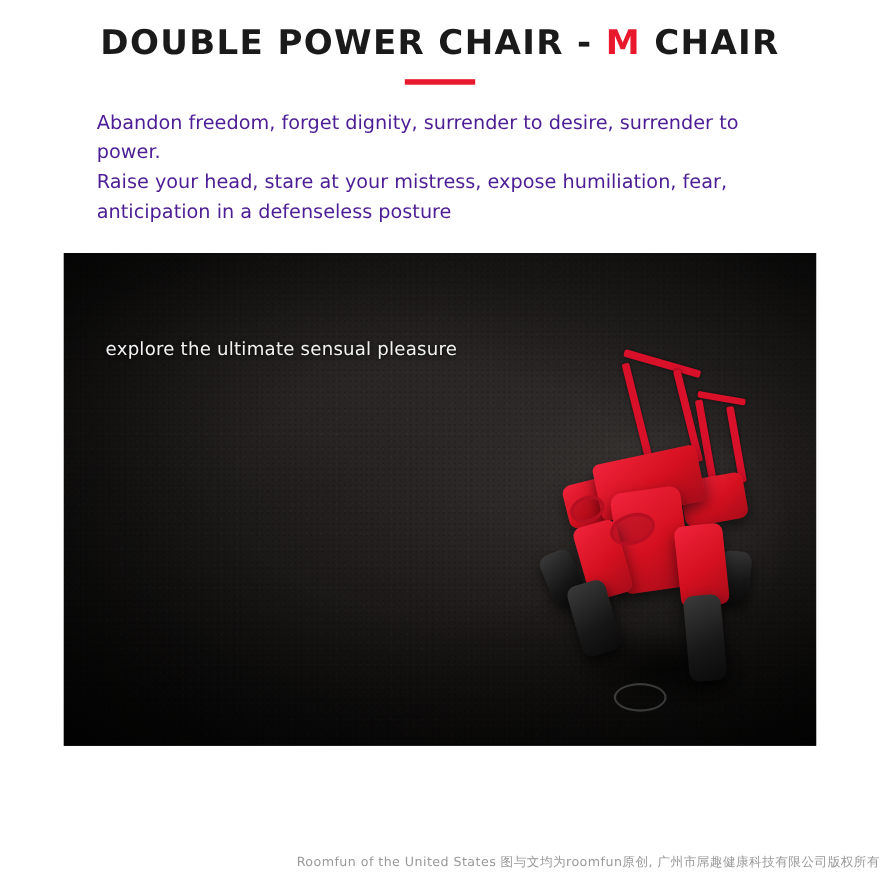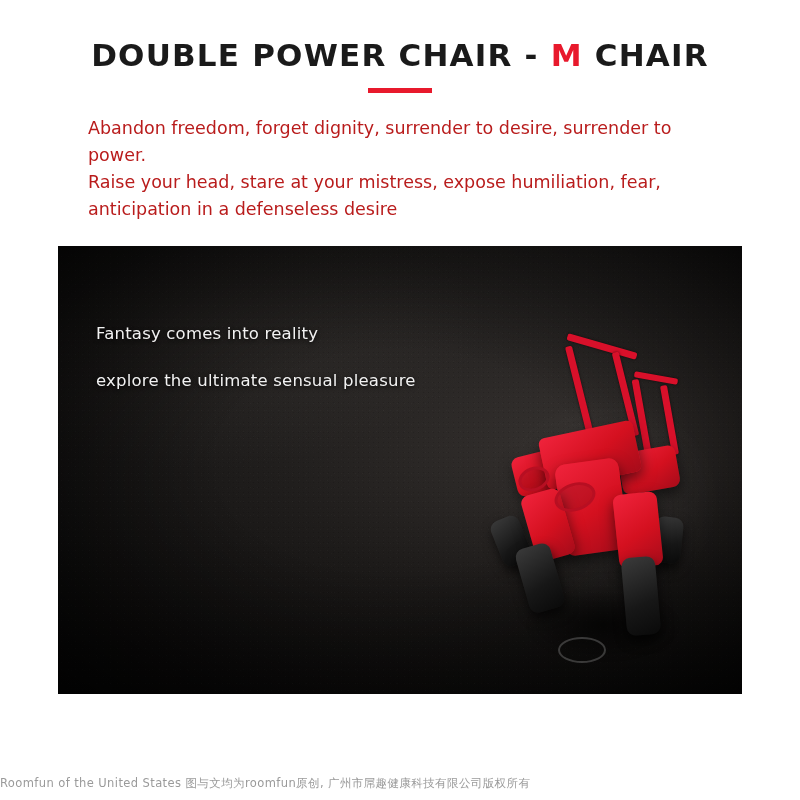--- a/index.html
+++ b/index.html
@@ -16,21 +16,21 @@
   .page {
     position: relative;
     width: 800px;
     height: 800px;
     box-sizing: border-box;
   }
 
   
   .title {
     margin: 0;
-    padding: 38px 0 0 0;
+    padding: 22px 0 0 0;
     text-align: center;
     font-family: "DejaVu Sans", sans-serif;
     font-size: 31px;
     font-weight: bold;
     letter-spacing: 1.2px;
     color: #1a1a1a;
     line-height: 1.1;
     white-space: nowrap;
   }
   .title .accent {
@@ -41,21 +41,21 @@
     width: 64px;
     height: 5px;
     background: #e8192c;
     margin: 16px auto 0 auto;
   }
 
   
   .body-copy {
     margin: 0;
     padding: 22px 88px 0 88px;
-    color: #b91c1c;
+    color: #4c1d95;
     font-size: 17.5px;
     line-height: 1.55;
     font-family: "DejaVu Sans", sans-serif;
   }
   .body-copy p {
     margin: 0;
   }
 
   
   .hero {
@@ -183,47 +183,46 @@
 
   
   .footer {
     position: absolute;
     left: 0;
     bottom: 0;
     width: 800px;
     height: 34px;
     display: flex;
     align-items: center;
-    justify-content: flex-start;
+    justify-content: flex-end;
     color: #9a9a9a;
     font-size: 11.5px;
     letter-spacing: .4px;
     font-family: "DejaVu Sans", sans-serif;
     white-space: nowrap;
   }
 </style>
 </head>
 <body>
 
 <div class="page">
 
   <h1 class="title"><span>DOUBLE POWER CHAIR - </span><span class="accent">M</span><span> CHAIR</span></h1>
 
   <div class="title-rule"></div>
 
   <div class="body-copy">
     <p>Abandon freedom, forget dignity, surrender to desire, surrender to power.</p>
-    <p>Raise your head, stare at your mistress, expose humiliation, fear, anticipation in a defenseless desire</p>
+    <p>Raise your head, stare at your mistress, expose humiliation, fear, anticipation in a defenseless posture</p>
   </div>
 
   <div class="hero">
     <div class="grain"></div>
 
     <div class="hero-lines">
-      <div class="line">Fantasy comes into reality</div>
       <div class="line">explore the ultimate sensual pleasure</div>
     </div>
 
     <div class="product">
       <div class="glow"></div>
       <div class="prod-shadow"></div>
 
       <div class="p rail rail-top"></div>
       <div class="p rail rail-a"></div>
       <div class="p rail rail-b"></div>

